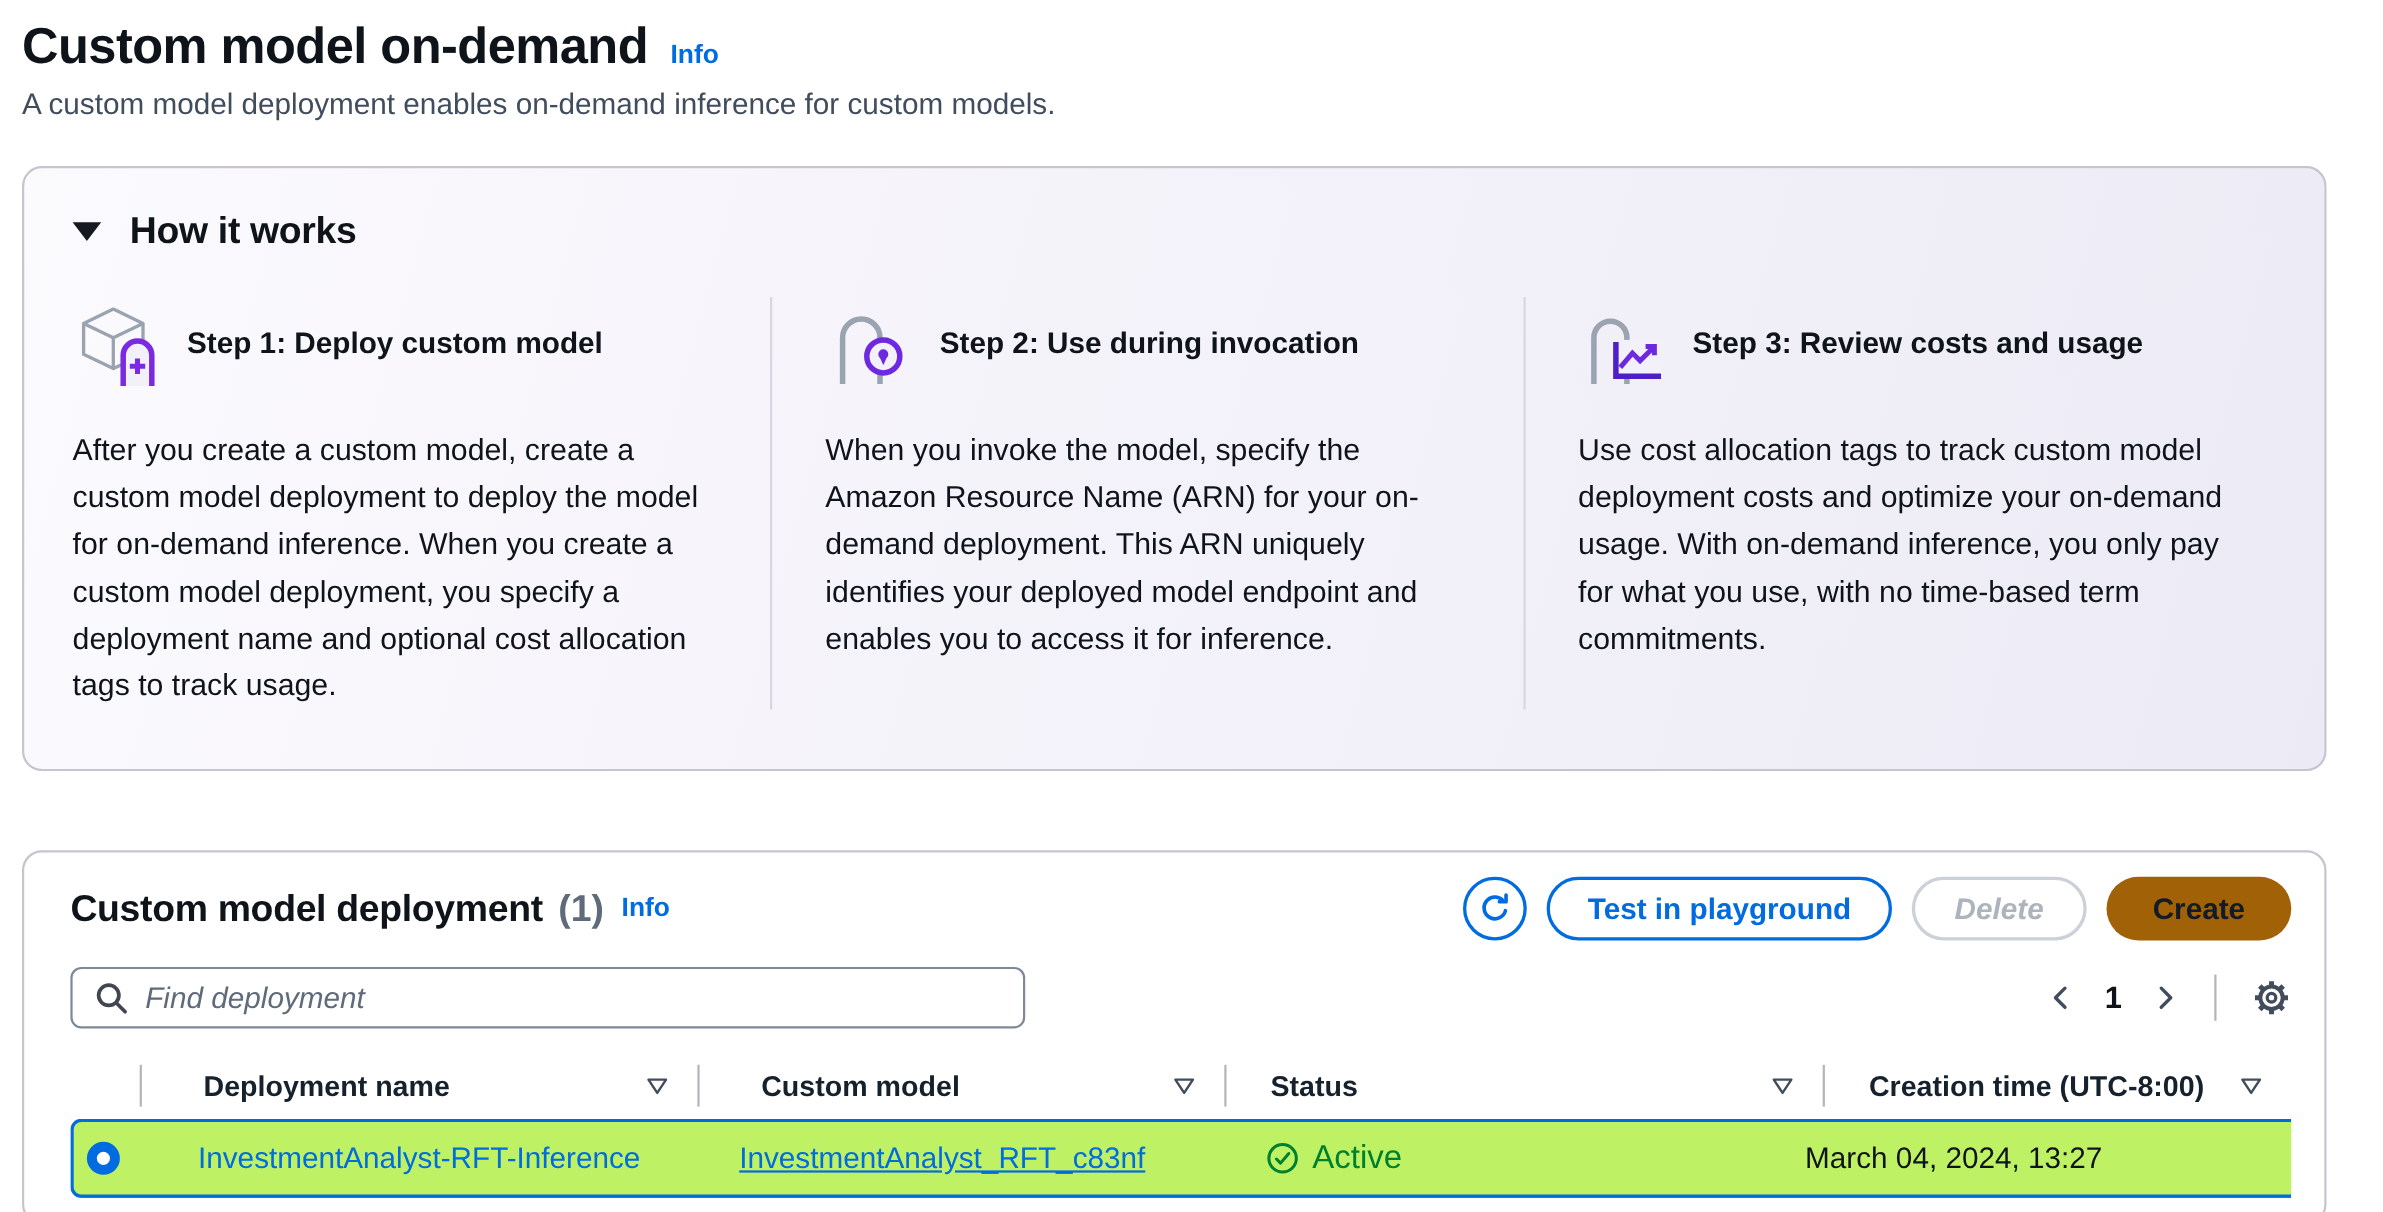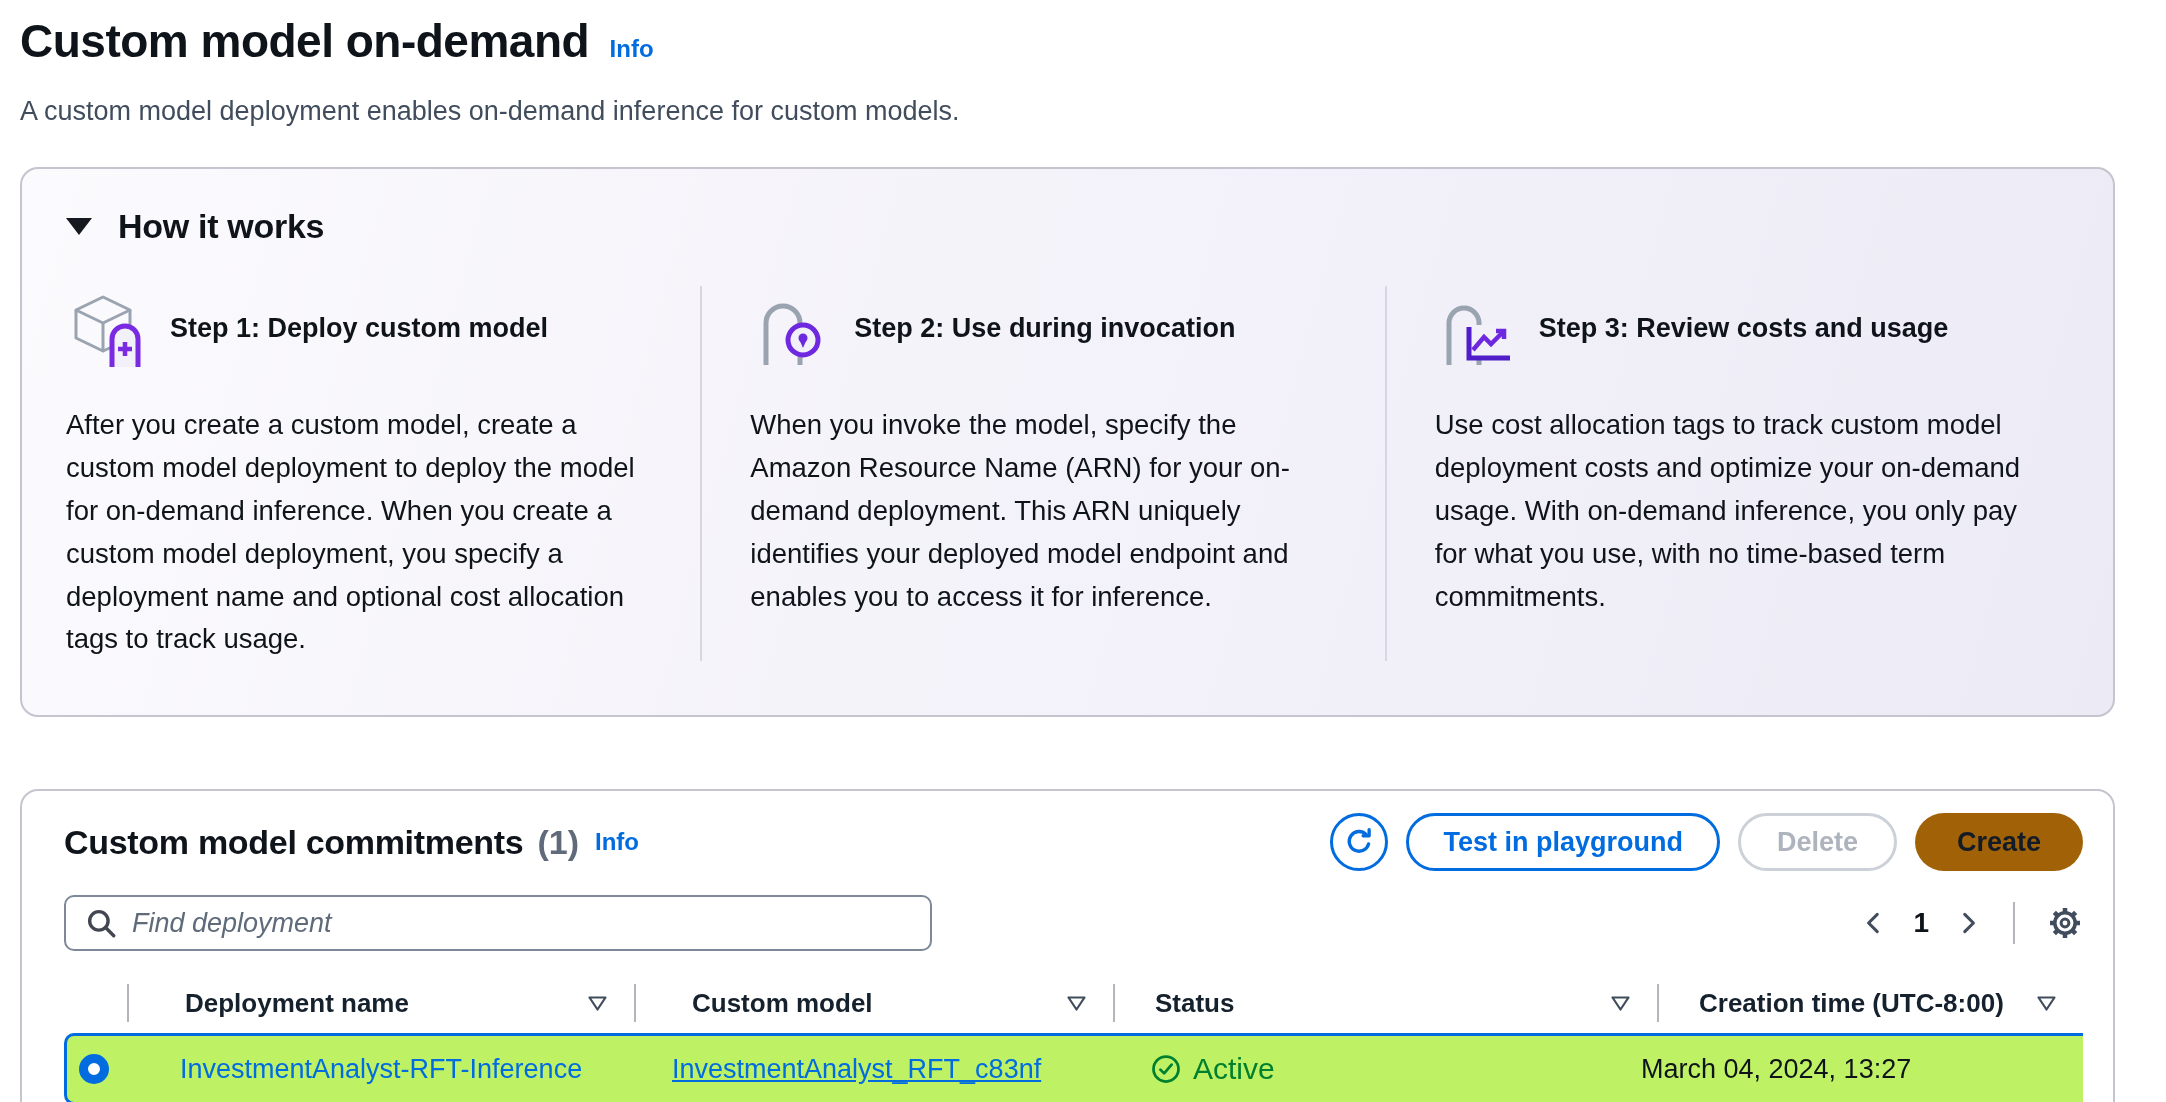--- a/index.html
+++ b/index.html
@@ -3,21 +3,21 @@
 <meta charset="utf-8">
 <style>
   * { margin:0; padding:0; box-sizing:border-box; }
   html,body { width:2166px; height:1102px; background:#ffffff; overflow:hidden;
               font-family:"Liberation Sans", sans-serif; color:#0f141a; }
   .content { padding: 14px 51px 0 20px; }
 
   
   .page-header h1 { display:inline; font-size:46px; font-weight:700; letter-spacing:-0.5px; color:#0f141a; }
   .info-link { color:#006ce0; font-weight:700; font-size:24px; margin-left:16px; text-decoration:none; cursor:pointer; }
-  .page-sub { margin-top:28px; font-size:27px; color:#414d5c; }
+  .page-sub { margin-top:12px; font-size:27px; color:#414d5c; }
 
   
   .hiw-panel { margin-top:40px; border:2px solid #c5c4cf; border-radius:18px;
                background:linear-gradient(105deg,#fbfafd 0%,#f3f1f9 55%,#eceaf4 100%);
                padding:38px 44px 54px 44px; }
   .hiw-header { display:flex; align-items:center; gap:26px; cursor:pointer; }
   .caret-down { width:0; height:0; border-left:13px solid transparent; border-right:13px solid transparent;
                 border-top:17px solid #16191f; }
   .hiw-title { font-size:34px; font-weight:700; letter-spacing:-0.3px; }
   .hiw-cols { display:flex; margin-top:40px; }
@@ -32,21 +32,21 @@
                padding:22px 30px 22px 42px; }
   .dep-titlerow { display:flex; align-items:center; }
   .dep-title { font-size:34px; font-weight:700; letter-spacing:-0.3px; }
   .dep-count { font-size:34px; font-weight:700; color:#5f6b7a; margin-left:14px; }
   .dep-actions { margin-left:auto; display:flex; align-items:center; gap:18px; }
   .btn { height:58px; border-radius:29px; font-size:27px; font-weight:700; display:flex;
          align-items:center; justify-content:center; background:#fff; cursor:pointer;
          font-family:"Liberation Sans", sans-serif; }
   .btn-icon { width:58px; border:3px solid #006ce0; padding:0; }
   .btn-secondary { border:3px solid #006ce0; color:#006ce0; padding:0 34px; }
-  .btn-disabled { border:3px solid #ccd1d8; color:#adb4bd; padding:0 36px; cursor:default; }
+  .btn-disabled { border:3px solid #ccd1d8; color:#adb4bd; padding:0 36px; cursor:default;font-style:italic; }
   .btn-primary { border:none; background:#a16207; color:#131b26; padding:0 42px; }
 
   .dep-toolsrow { display:flex; align-items:center; margin-top:24px; }
   .search-box { width:868px; height:56px; border:2.5px solid #7d8998; border-radius:10px;
                 display:flex; align-items:center; padding:0 18px; background:#fff; gap:14px; }
   .search-box input { border:none; outline:none; flex:1; font-size:27px; font-style:italic;
                       color:#424650; background:transparent; font-family:"Liberation Sans", sans-serif; }
   .search-box input::placeholder { color:#5f6b7a; font-style:italic; }
   .pager { margin-left:auto; display:flex; align-items:center; gap:26px; }
   .pager .page-num { font-size:28px; font-weight:700; color:#0f141a; }
@@ -148,21 +148,21 @@
         </div>
         <p class="step-body">Use cost allocation tags to track custom model deployment costs and optimize your on-demand usage. With on-demand inference, you only pay for what you use, with no time-based term commitments.</p>
       </div>
 
     </div>
   </div>
 
   <div class="dep-panel">
 
     <div class="dep-titlerow">
-      <span class="dep-title">Custom model commitments</span>
+      <span class="dep-title">Custom model deployment</span>
       <span class="dep-count">(1)</span>
       <a class="info-link">Info</a>
       <div class="dep-actions">
         <button class="btn btn-icon">
           <span>
             <svg width="32" height="32" viewBox="0 0 24 24">
               <g fill="none" stroke="#006ce0" stroke-width="2.5" stroke-linecap="round" stroke-linejoin="round">
                 <path d="M19.2 13.4 A7.4 7.4 0 1 1 17.3 6.3"></path>
                 <path d="M19.6 2.8 V7.3 H15.1"></path>
               </g>

